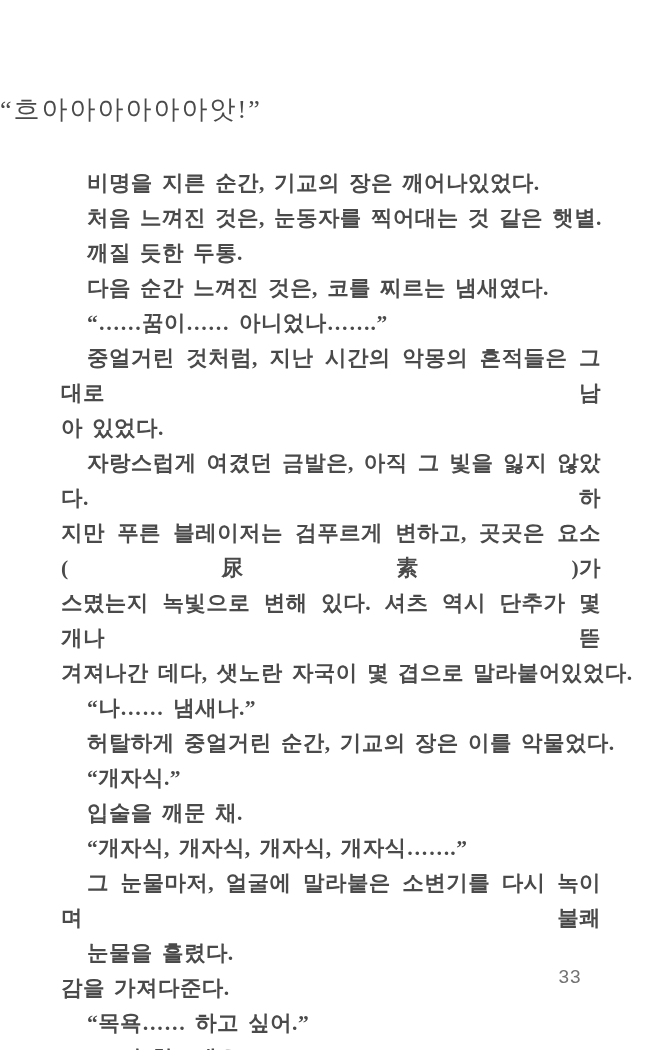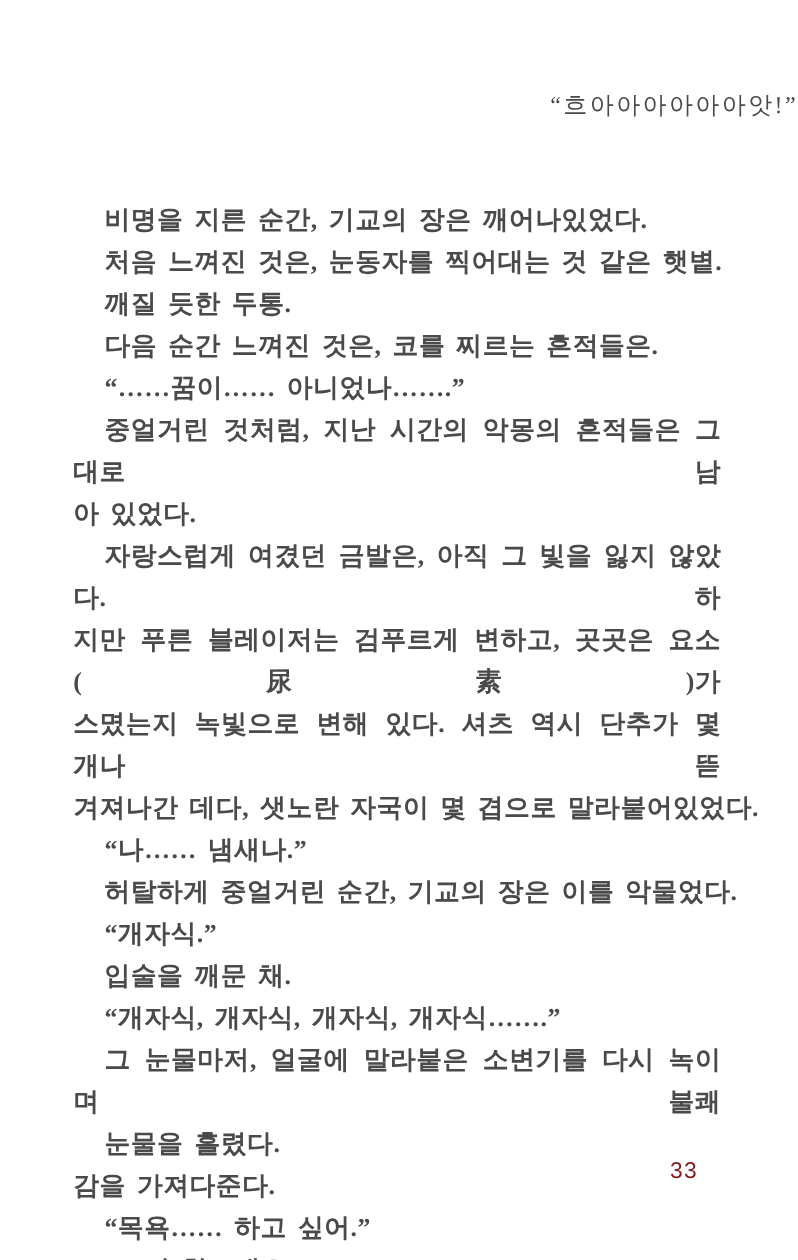--- a/index.html
+++ b/index.html
@@ -12,26 +12,26 @@
     width: 665px;
     height: 1050px;
     margin: 0 auto;
     background: var(--bg, #ffffff);
     color: var(--fg, #4a4a4a);
     font-family: "Liberation Serif", "DejaVu Serif", serif;
     overflow: hidden;
   }
   .title {
     position: absolute;
-    top: 74px;
+    top: 92px;
     left: 0;
     width: 100%;
     margin: 0;
-    text-align: right;
-    font-size: 20px;
+    text-align: left;
+    font-size: 26px;
     font-weight: 400;
     letter-spacing: 2px;
   }
   .body-text {
     position: absolute;
     top: 166px;
     left: 61px;
     width: 540px;
     font-size: 21.5px;
     line-height: 35px;
@@ -52,35 +52,35 @@
     text-align-last: justify;
   }
   .page-number {
     position: absolute;
     top: 966px;
     left: 540px;
     width: 60px;
     text-align: center;
     font-family: "Liberation Sans", "DejaVu Sans", sans-serif;
     font-size: 19px;
-    color: #7f1d1d;
+    color: #737373;
     letter-spacing: 1px;
   }
 </style>
 </head>
 <body>
 
 <div class="page" style="--bg: #ffffff; --fg: #4a4a4a;">
   <h1 class="title">“흐아아아아아아앗!”</h1>
 
   <div class="body-text" id="body-text">
       <div class="line indent">비명을 지른 순간, 기교의 장은 깨어나있었다.</div>
       <div class="line indent">처음 느껴진 것은, 눈동자를 찍어대는 것 같은 햇볕.</div>
       <div class="line indent">깨질 듯한 두통.</div>
-      <div class="line indent">다음 순간 느껴진 것은, 코를 찌르는 흔적들은.</div>
+      <div class="line indent">다음 순간 느껴진 것은, 코를 찌르는 냄새였다.</div>
       <div class="line indent">“……꿈이…… 아니었나…….”</div>
       <div class="line indent justify">중얼거린 것처럼, 지난 시간의 악몽의 흔적들은 그대로 남</div>
       <div class="line">아 있었다.</div>
       <div class="line indent justify">자랑스럽게 여겼던 금발은, 아직 그 빛을 잃지 않았다. 하</div>
       <div class="line justify">지만 푸른 블레이저는 검푸르게 변하고, 곳곳은 요소(尿素)가</div>
       <div class="line justify">스몄는지 녹빛으로 변해 있다. 셔츠 역시 단추가 몇 개나 뜯</div>
       <div class="line">겨져나간 데다, 샛노란 자국이 몇 겹으로 말라붙어있었다.</div>
       <div class="line indent">“나…… 냄새나.”</div>
       <div class="line indent">허탈하게 중얼거린 순간, 기교의 장은 이를 악물었다.</div>
       <div class="line indent">“개자식.”</div>

